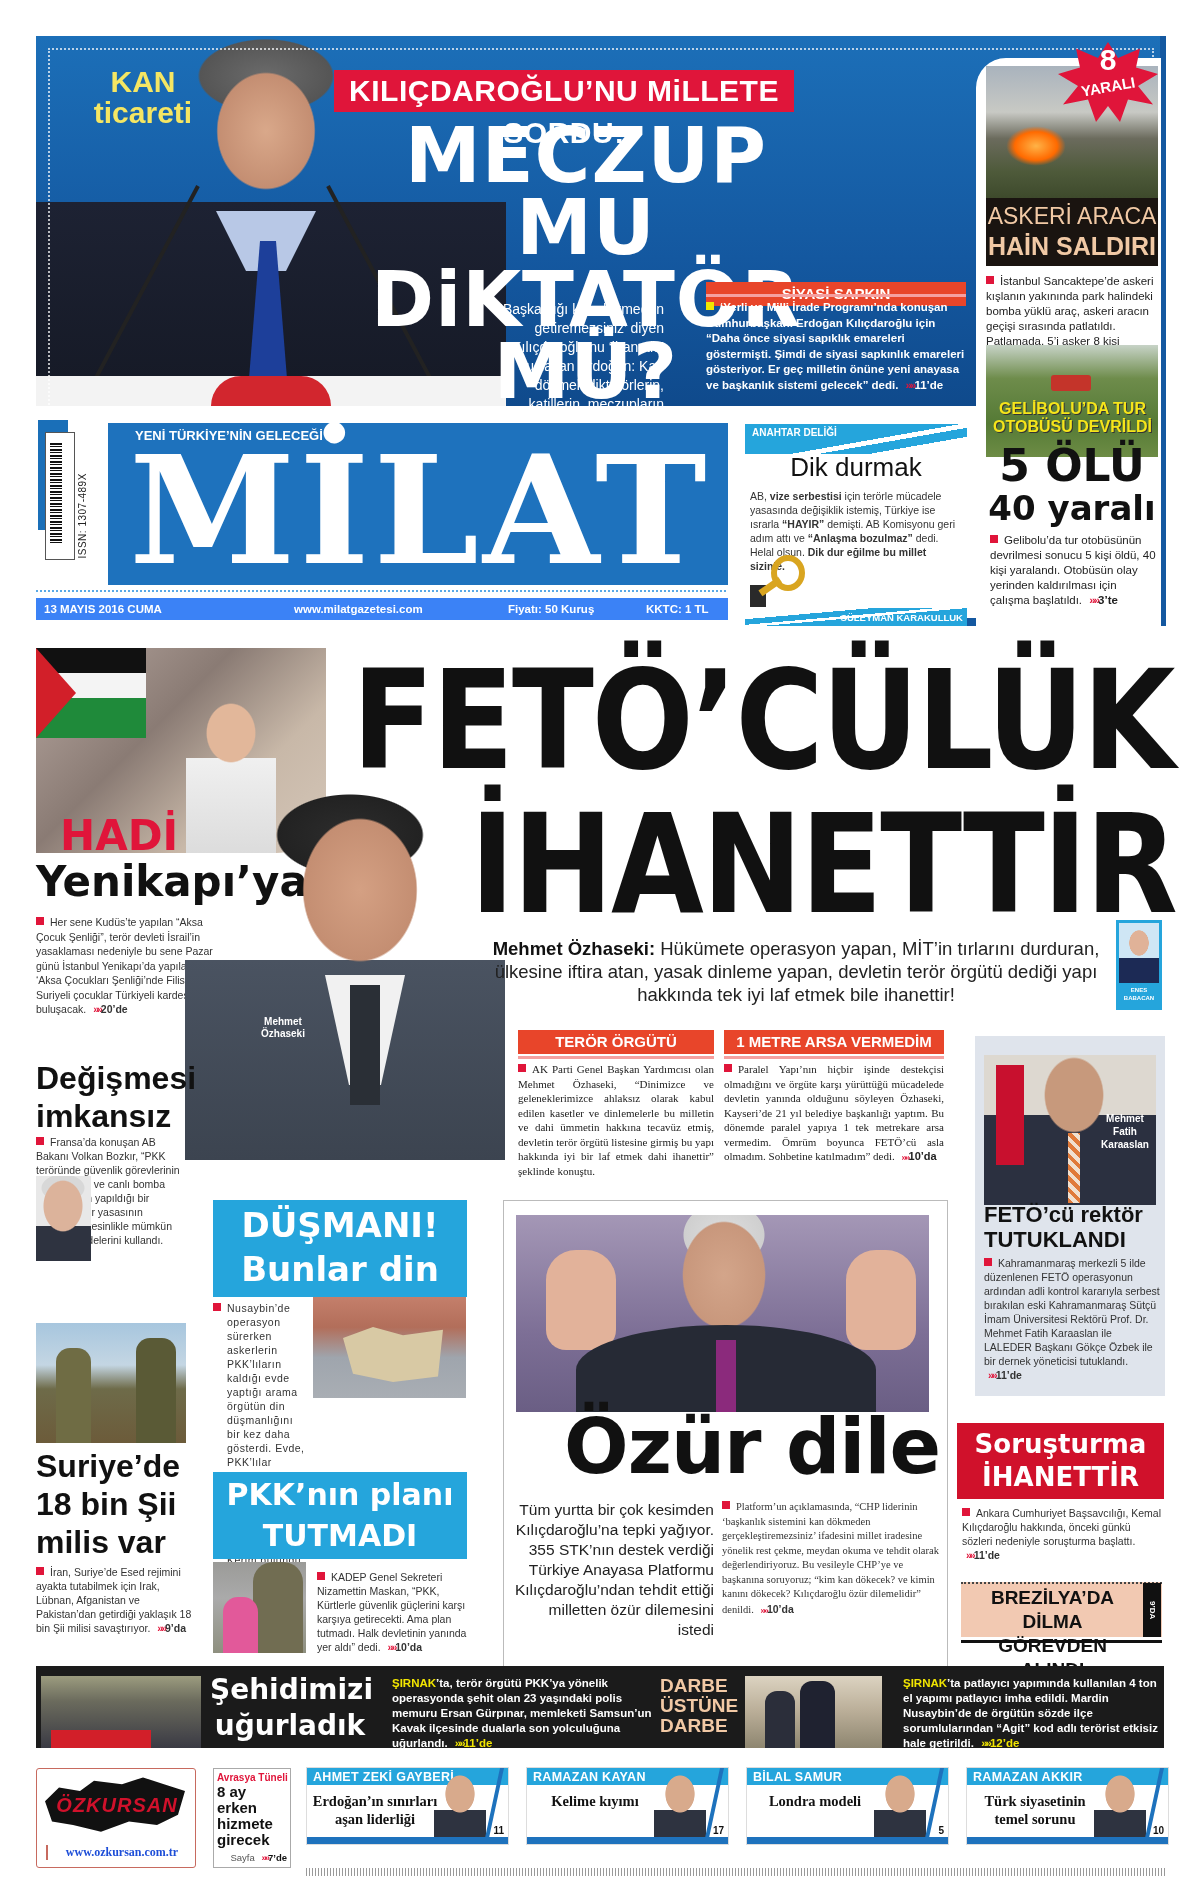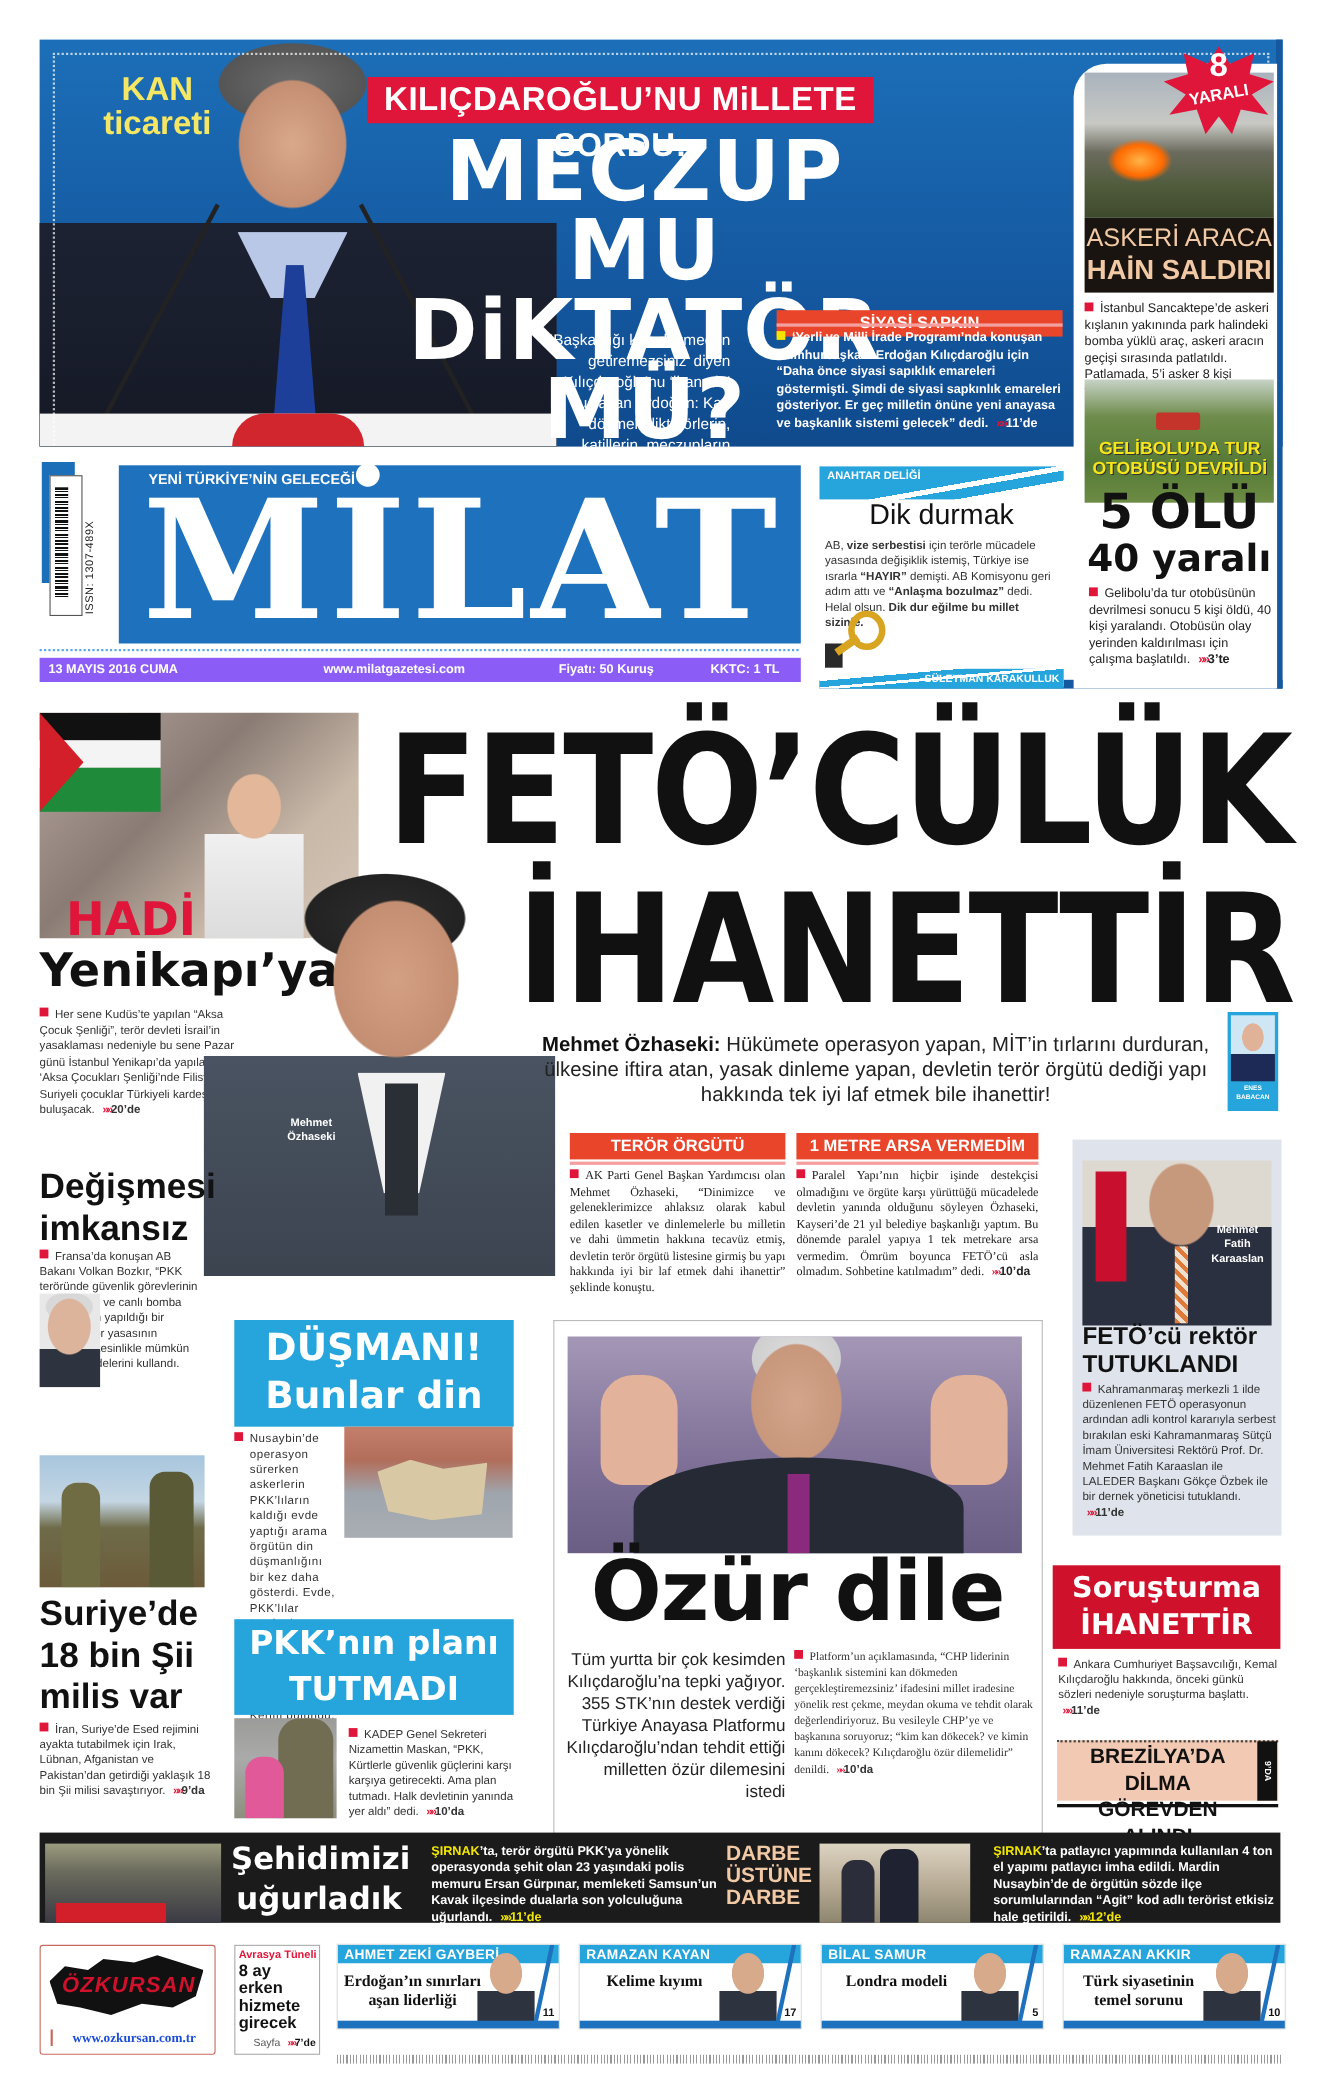--- a/index.html
+++ b/index.html
@@ -64,21 +64,21 @@
 
   
   #issn-box { left: 38px; top: 420px; width: 30px; height: 110px; background:#1a6fb8; }
   #barcode { left: 45px; top: 432px; width: 30px; height: 128px; background:#fff; border:1px solid #555; }
   #barcode .bars { position:absolute; left: 4px; top: 10px; width: 12px; height: 100px; background: repeating-linear-gradient(180deg,#111 0 2px,#fff 2px 3px,#111 3px 4px,#fff 4px 6px); }
   #barcode-text { left: 17px; top: 488px; width: 130px; font-size: 10px; transform: rotate(-90deg); transform-origin: center; color:#222; letter-spacing:0.5px; white-space:nowrap; }
   #masthead { left: 108px; top: 423px; width: 620px; height: 162px; background:#1e72bd; }
   #masthead-tagline { left: 135px; top: 428px; color:#fff; font-weight:bold; font-size: 13px; }
   #masthead-logo { left: 120px; top: 430px; width: 600px; text-align:center; color:#fff; font-family: "DejaVu Serif", serif; font-weight:bold; font-size: 150px; line-height: 160px; letter-spacing: 4px; }
   #masthead-dots { left: 36px; top: 590px; width: 690px; }
-  #dateline { left: 36px; top: 598px; width: 692px; height: 22px; background:#8b5cf6; color:#fff; font-weight:bold; font-size: 11.5px; line-height:22px; }
+  #dateline { left: 36px; top: 598px; width: 692px; height: 22px; background:#3b82f6; color:#fff; font-weight:bold; font-size: 11.5px; line-height:22px; }
   #dateline span { position:absolute; }
 
   
   #anahtar-box { left: 745px; top: 424px; width: 222px; height: 200px; background:#fff; }
   #anahtar-stripe-top { left: 745px; top: 424px; width: 222px; height: 30px; background: linear-gradient(170deg,#25a5dc 0%,#25a5dc 55%,#fff 55%,#fff 62%,#25a5dc 62%,#25a5dc 75%,transparent 75%); }
   #anahtar-label { left: 752px; top: 427px; color:#fff; font-weight:bold; font-size: 10px; }
   #anahtar-title { left: 745px; top: 452px; width: 222px; text-align:center; font-size: 26px; color:#111; }
   #anahtar-text { left: 750px; top: 489px; width: 212px; font-size: 10.5px; line-height: 14px; color:#333; }
   #anahtar-key { left: 748px; top: 555px; width: 60px; height: 55px; }
   #anahtar-stripe-bottom { left: 745px; top: 608px; width: 222px; height: 18px; background: linear-gradient(175deg,transparent 0%,transparent 30%,#25a5dc 30%,#25a5dc 45%,#fff 45%,#fff 52%,#25a5dc 52%); }
@@ -152,21 +152,21 @@
   
   #kk-frame { left: 503px; top: 1200px; width: 445px; height: 467px; border:1px solid #bbb; border-bottom:none; }
   #kk-photo { left: 516px; top: 1215px; width: 413px; height: 197px; background:
      radial-gradient(ellipse 45px 58px at 208px 60px,#d3a58a 0%,#c8977c 90%,transparent 93%),
      radial-gradient(ellipse 50px 40px at 208px 20px,#dedede 0%,#cfcfcf 80%,transparent 82%),
      linear-gradient(180deg,#a497b6 0%,#7d6f96 60%,#6a5e84 100%); }
   #kk-photo .suit { position:absolute; left:60px; top:110px; width:300px; height:90px; background:#262a35; border-radius:50% 50% 0 0; }
   #kk-photo .tie { position:absolute; left:200px; top:125px; width:20px; height:72px; background:#8b2a7c; }
   #kk-photo .hand-l { position:absolute; left:30px; top:35px; width:70px; height:100px; background:#e2b29a; border-radius: 30px 30px 20px 20px; }
   #kk-photo .hand-r { position:absolute; left:330px; top:35px; width:70px; height:100px; background:#e2b29a; border-radius: 30px 30px 20px 20px; }
-  #ozur-title { left: 510px; top: 1405px; width: 430px; text-align:center; font-family: "DejaVu Sans", sans-serif; font-weight:900; font-size: 76px; line-height: 84px; color:#111; letter-spacing: -1px; }
+  #ozur-title { left: 510px; top: 1405px; width: 430px; text-align:right; font-family: "DejaVu Sans", sans-serif; font-weight:900; font-size: 76px; line-height: 84px; color:#111; letter-spacing: -1px; }
   #ozur-sub { left: 514px; top: 1500px; width: 200px; font-size: 15.5px; line-height: 20px; text-align:right; color:#222; }
   #ozur-text { left: 722px; top: 1500px; width: 220px; font-size: 10.5px; line-height: 14.5px; color:#333; }
 
   
   #sorusturma-box { left: 957px; top: 1423px; width: 207px; height: 76px; background:#d0112b; }
   #sorusturma-title { left: 957px; top: 1428px; width: 207px; text-align:center; color:#fff; font-family: "DejaVu Sans", sans-serif; font-weight:900; font-size: 26px; line-height: 33px; }
   #sorusturma-text { left: 962px; top: 1506px; width: 200px; font-size: 10.5px; line-height: 14px; color:#333; }
   #brezilya-box { left: 961px; top: 1582px; width: 201px; height: 55px; background:#f2c9b2; border-top: 2px dotted #444; }
   #brezilya-title { left: 965px; top: 1586px; width: 175px; text-align:center; font-weight:bold; font-size: 19px; line-height: 24px; color:#111; }
   #brezilya-tag { left: 1143px; top: 1583px; width: 18px; height: 54px; background:#111; color:#fff; font-size: 8px; font-weight:bold; writing-mode: vertical-rl; text-align:center; line-height:18px; }
@@ -364,21 +364,21 @@
 
 <div id="karaaslan-box" class="abs"></div>
 <div id="karaaslan-photo" class="photo">
   <div class="flag"></div>
     <div class="tie"></div>
 </div>
 <div id="karaaslan-caption" class="abs cond">Mehmet Fatih Karaaslan</div>
 <div id="feto-rektor-title1" class="abs cond">FETÖ’cü rektör</div>
 <div id="feto-rektor-title2" class="abs cond">TUTUKLANDI</div>
 <div id="feto-rektor-text" class="abs">
-  <span class="bullet"></span><span>Kahramanmaraş merkezli 1 ilde düzenlenen FETÖ operasyonun ardından adli kontrol kararıyla serbest bırakılan eski Kahramanmaraş Sütçü İmam Üniversitesi Rektörü Prof. Dr. Mehmet Fatih Karaaslan ile LALEDER Başkanı Gökçe Özbek ile bir dernek yöneticisi tutuklandı.</span>
+  <span class="bullet"></span><span>Kahramanmaraş merkezli 5 ilde düzenlenen FETÖ operasyonun ardından adli kontrol kararıyla serbest bırakılan eski Kahramanmaraş Sütçü İmam Üniversitesi Rektörü Prof. Dr. Mehmet Fatih Karaaslan ile LALEDER Başkanı Gökçe Özbek ile bir dernek yöneticisi tutuklandı.</span>
   <span class="arrow">»»</span><span class="ref">11’de</span>
 </div>
 
 <div id="degismesi-title" class="abs cond">
   <div>Değişmesi</div>
   <div>imkansız</div>
 </div>
 <div id="degismesi-text" class="abs">
   <span class="bullet"></span><span>Fransa’da konuşan AB Bakanı Volkan Bozkır, “PKK teröründe güvenlik görevlerinin öldürüldüğü ve canlı bomba eylemlerinin yapıldığı bir süreçte terör yasasının değişmesi kesinlikle mümkün değildir” ifadelerini kullandı.</span>
   <span class="arrow">»»</span><span class="ref">10’da</span>

